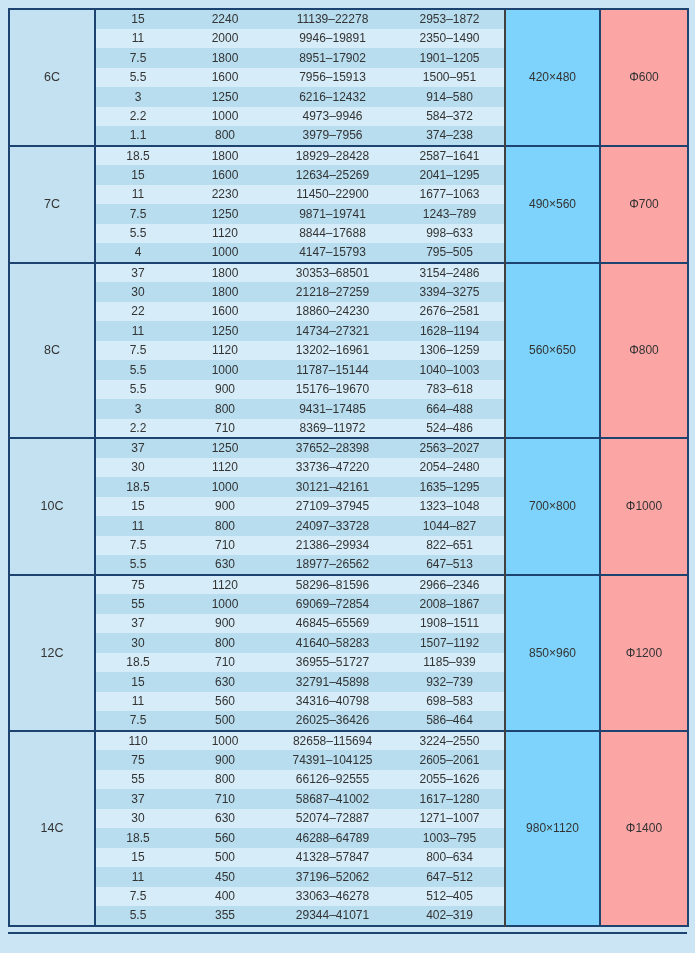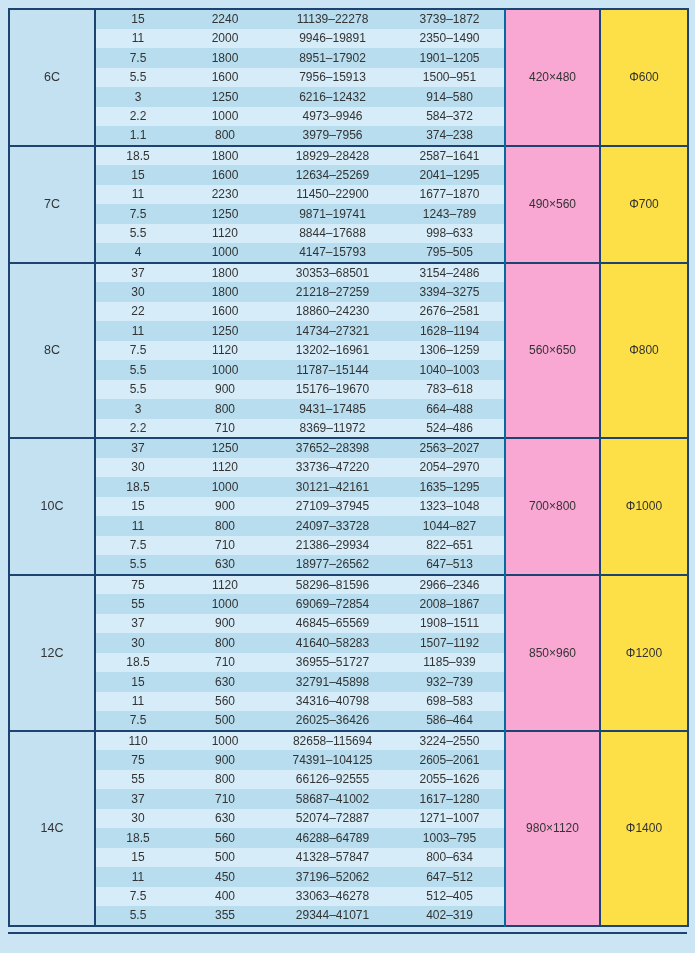--- a/index.html
+++ b/index.html
@@ -30,26 +30,26 @@
     overflow: hidden;
   }
   tr.stripe-a { background: #b7ddef; }
   tr.stripe-b { background: #d6edf9; }
   td.model-cell {
     background: #c3e1f1;
     border-right: 2px solid #1d4470;
     font-size: 12.5px;
   }
   td.dims-cell {
-    background: #f9a8d4;
-    border-left: 2px solid #0369a1;
+    background: #7dd3fc;
+    border-left: 2px solid #404040;
     border-right: 2px solid #1d4470;
   }
   td.dia-cell {
-    background: #fde047;
+    background: #fca5a5;
   }
   tr.group-start td { border-top: 2px solid #1d4470; }
   .bottom-rule {
     height: 2px;
     background: #1d4470;
     width: 679px;
     margin-top: 5px;
   }
 </style>
 </head>
@@ -64,21 +64,21 @@
     <col style="width:110px">
     <col style="width:95px">
     <col style="width:88px">
   </colgroup>
   <tbody>
       <tr class="stripe-a group-start">
         <td rowspan="7" class="model-cell">6C</td>
         <td class="data-cell">15</td>
         <td class="data-cell">2240</td>
         <td class="data-cell">11139–22278</td>
-        <td class="data-cell">3739–1872</td>
+        <td class="data-cell">2953–1872</td>
         <td rowspan="7" class="dims-cell">420×480</td>
         <td rowspan="7" class="dia-cell">Φ600</td>
       </tr>
       <tr class="stripe-b">
         <td class="data-cell">11</td>
         <td class="data-cell">2000</td>
         <td class="data-cell">9946–19891</td>
         <td class="data-cell">2350–1490</td>
       </tr>
       <tr class="stripe-a">
@@ -123,21 +123,21 @@
       <tr class="stripe-a">
         <td class="data-cell">15</td>
         <td class="data-cell">1600</td>
         <td class="data-cell">12634–25269</td>
         <td class="data-cell">2041–1295</td>
       </tr>
       <tr class="stripe-b">
         <td class="data-cell">11</td>
         <td class="data-cell">2230</td>
         <td class="data-cell">11450–22900</td>
-        <td class="data-cell">1677–1870</td>
+        <td class="data-cell">1677–1063</td>
       </tr>
       <tr class="stripe-a">
         <td class="data-cell">7.5</td>
         <td class="data-cell">1250</td>
         <td class="data-cell">9871–19741</td>
         <td class="data-cell">1243–789</td>
       </tr>
       <tr class="stripe-b">
         <td class="data-cell">5.5</td>
         <td class="data-cell">1120</td>
@@ -213,21 +213,21 @@
         <td class="data-cell">1250</td>
         <td class="data-cell">37652–28398</td>
         <td class="data-cell">2563–2027</td>
         <td rowspan="7" class="dims-cell">700×800</td>
         <td rowspan="7" class="dia-cell">Φ1000</td>
       </tr>
       <tr class="stripe-b">
         <td class="data-cell">30</td>
         <td class="data-cell">1120</td>
         <td class="data-cell">33736–47220</td>
-        <td class="data-cell">2054–2970</td>
+        <td class="data-cell">2054–2480</td>
       </tr>
       <tr class="stripe-a">
         <td class="data-cell">18.5</td>
         <td class="data-cell">1000</td>
         <td class="data-cell">30121–42161</td>
         <td class="data-cell">1635–1295</td>
       </tr>
       <tr class="stripe-b">
         <td class="data-cell">15</td>
         <td class="data-cell">900</td>

